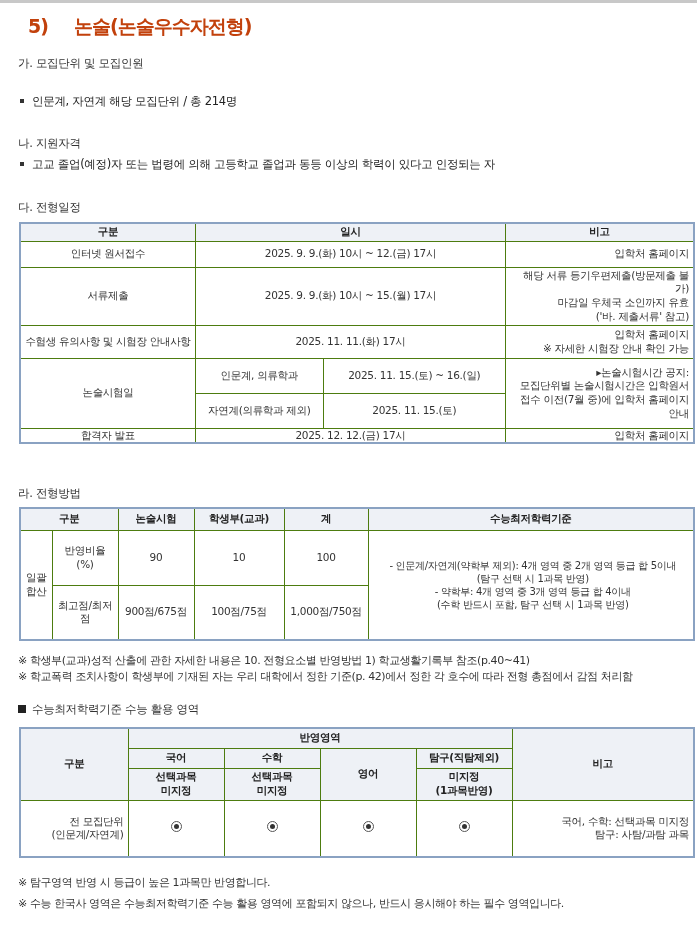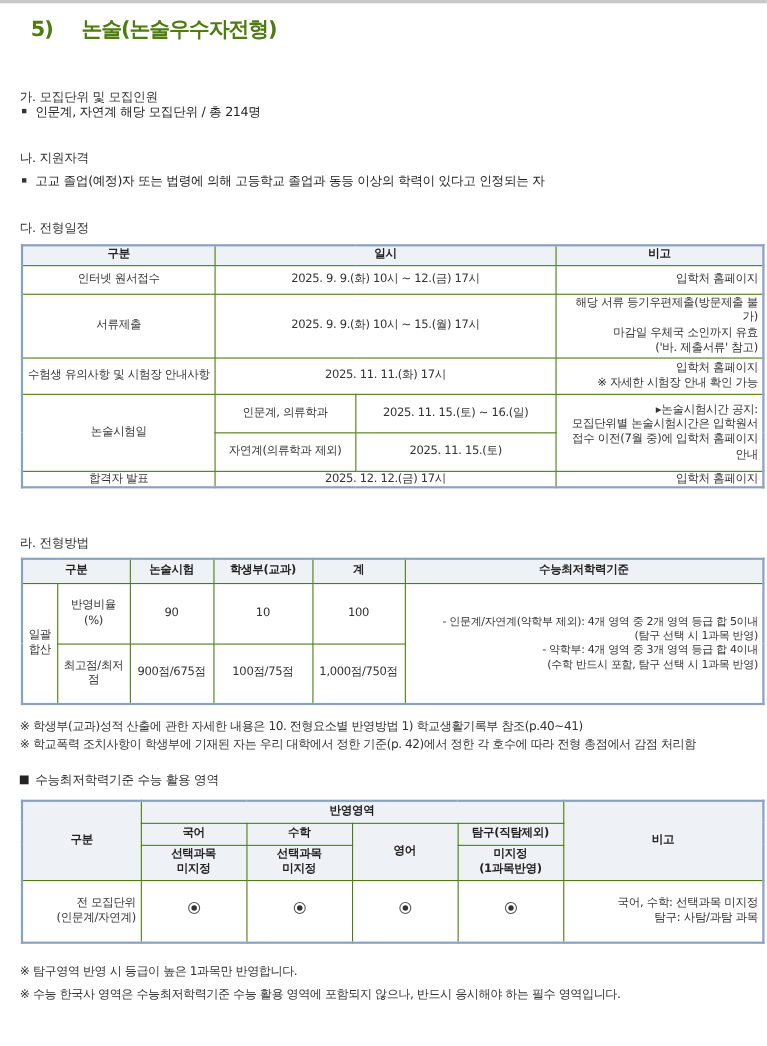--- a/index.html
+++ b/index.html
@@ -2,21 +2,21 @@
 <html><head>
 <meta charset="utf-8">
 <style>
   html, body { margin:0; padding:0; background:#ffffff; }
   body {
     width:697px; height:951px; position:relative; overflow:hidden;
     font-family:"DejaVu Sans", "Liberation Sans", sans-serif;
     color:#333333; font-size:11px;
   }
   .topbar { position:absolute; left:0; top:0; width:697px; height:3px; background:#c8c8c8; }
-  .title { position:absolute; left:28px; top:14px; font-size:19px; font-weight:bold; color:#4d7c0f; letter-spacing:-1px; }
+  .title { position:absolute; left:28px; top:14px; font-size:19px; font-weight:bold; color:#c2410c; letter-spacing:-1px; }
   .title .num { display:inline-block; width:46px; }
   .h { position:absolute; left:18px; font-size:11.5px; color:#333; letter-spacing:-0.3px; }
   .bullet { position:absolute; left:18px; font-size:11.5px; color:#222; letter-spacing:-0.3px; }
   .bullet .dot { display:inline-block; width:4px; height:4px; background:#333; margin:0 8px 2px 2px; vertical-align:middle; }
   .note { position:absolute; left:18px; font-size:11px; color:#333; letter-spacing:-0.4px; white-space:nowrap; }
   table { border-collapse:collapse; position:absolute; font-size:10.5px; color:#333; letter-spacing:-0.3px; }
   table.t { border:2px solid #8aa2c2; }
   td, th { border:1px solid #4d7c0f; padding:0 4px; text-align:center; vertical-align:middle; line-height:1.3; }
   th { background:#eef1f6; font-weight:bold; color:#222; }
   td.l { text-align:right; }
@@ -27,21 +27,21 @@
 </style>
 </head>
 <body>
 
 <div class="topbar"></div>
 
 <div class="title">
   <span class="num">5)</span><span>논술(논술우수자전형)</span>
 </div>
 
-<div class="h" style="top:81px">가. 모집단위 및 모집인원</div>
+<div class="h" style="top:56px">가. 모집단위 및 모집인원</div>
 <div class="bullet" style="top:94px"><span class="dot"></span><span>인문계, 자연계 해당 모집단위 / 총 214명</span></div>
 
 <div class="h" style="top:136px">나. 지원자격</div>
 <div class="bullet" style="top:157px"><span class="dot"></span><span>고교 졸업(예정)자 또는 법령에 의해 고등학교 졸업과 동등 이상의 학력이 있다고 인정되는 자</span></div>
 
 <div class="h" style="top:200px">다. 전형일정</div>
 
 <table class="t" style="left:19px; top:222px; width:676px;">
   <colgroup>
       <col style="width:176px">
@@ -111,21 +111,21 @@
     <th>계</th>
     <th>수능최저학력기준</th>
   </tr>
   <tr style="height:55px">
     <td rowspan="2" class="ml">일괄
 합산</td>
     <td>반영비율(%)</td>
     <td>90</td>
     <td>10</td>
     <td>100</td>
-    <td rowspan="2" class="ml" style="text-align:right; padding-left:8px; font-size:10px;">- 인문계/자연계(약학부 제외): 4개 영역 중 2개 영역 등급 합 5이내
+    <td rowspan="2" class="ml" style="text-align:center; padding-left:8px; font-size:10px;">- 인문계/자연계(약학부 제외): 4개 영역 중 2개 영역 등급 합 5이내
 (탐구 선택 시 1과목 반영)
 - 약학부: 4개 영역 중 3개 영역 등급 합 4이내
 (수학 반드시 포함, 탐구 선택 시 1과목 반영)</td>
   </tr>
   <tr style="height:55px">
     <td>최고점/최저점</td>
     <td>900점/675점</td>
     <td>100점/75점</td>
     <td>1,000점/750점</td>
   </tr>

